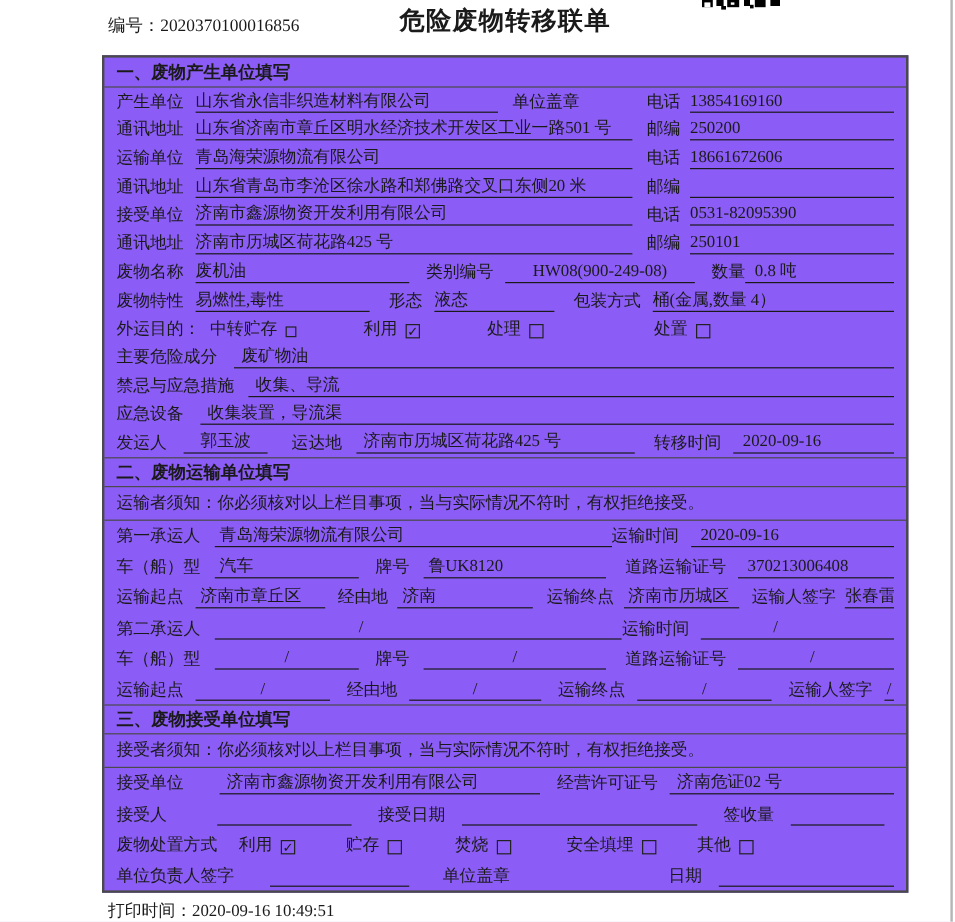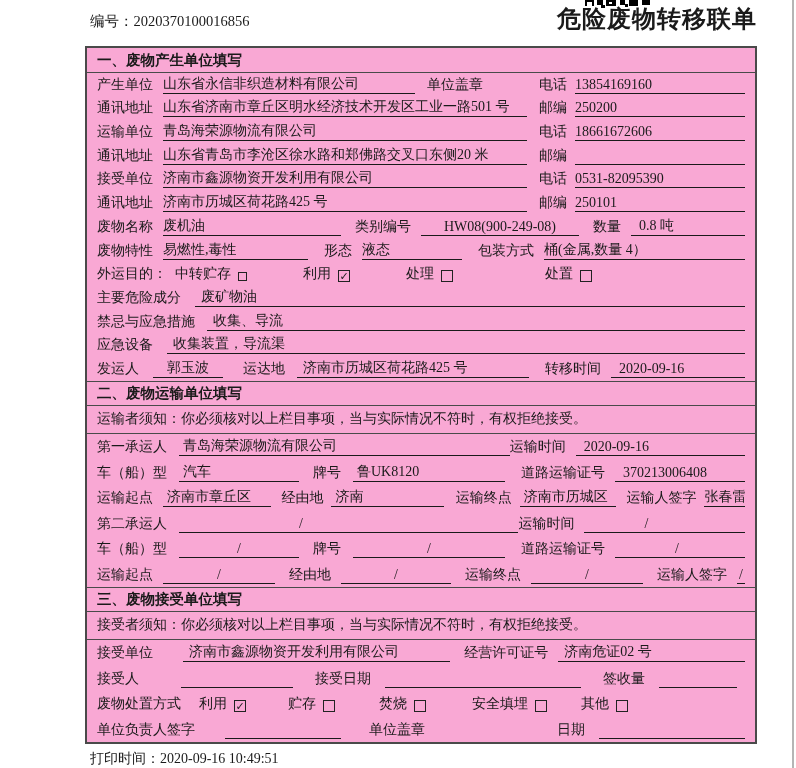--- a/index.html
+++ b/index.html
@@ -3,27 +3,27 @@
 <meta charset="utf-8">
 <style>
   html,body{margin:0;padding:0;background:#ffffff;}
   body{width:796px;height:768px;overflow:hidden;
        font-family:"Liberation Serif","DejaVu Serif",serif;color:#1a1a1a;}
   .page{position:relative;width:796px;height:768px;background:#fff;}
   .page-edge{position:absolute;top:0;bottom:0;right:2px;width:2px;background:#b5b5b5;}
   
   .hdr{position:absolute;top:0;left:0;width:796px;height:46px;}
   .serial{position:absolute;left:90px;top:12px;font-size:14.5px;white-space:nowrap;}
-  .title{position:absolute;left:85px;width:672px;top:3px;text-align:right;
-         font-size:24px;font-weight:700;letter-spacing:1px;
+  .title{position:absolute;left:85px;width:672px;top:3px;text-align:center;
+         font-size:21px;font-weight:700;letter-spacing:1px;
          font-family:"Liberation Sans","DejaVu Sans",sans-serif;}
   .qr{position:absolute;left:585px;top:0;width:65px;height:10px;}
   
   .tbl{position:absolute;left:85px;top:46px;width:672px;box-sizing:border-box;
-       border:2px solid #4a4a4a;background:#f9a8d4;font-size:14px;}
+       border:2px solid #4a4a4a;background:#8b5cf6;font-size:14px;}
   .sec-title{height:25px;box-sizing:border-box;display:flex;align-items:center;
        padding:0 10px;font-weight:700;font-size:14.5px;border-bottom:1.5px solid #4a4a4a;
        font-family:"Liberation Sans","DejaVu Sans",sans-serif;}
   .sec-top{border-top:1.5px solid #4a4a4a;}
   .notice{height:28px;box-sizing:border-box;display:flex;align-items:center;
        padding:0 10px;border-bottom:1.5px solid #4a4a4a;}
   .r{display:flex;align-items:flex-end;height:23.7px;box-sizing:border-box;
      padding:0 10px 3px 10px;white-space:nowrap;}
   .r2{height:25.5px;}
   .lab{flex:none;}
@@ -107,21 +107,21 @@
       <span class="u grow" style="margin-left:10px;margin-right:12px;">济南市历城区荷花路425 号</span>
       <span class="lab" style="margin-right:8px;">邮编</span>
       <span class="u" style="width:170px;">250101</span>
     </div>
 
     <div class="r">
       <span class="lab">废物名称</span>
       <span class="u" style="width:178px;margin-left:10px;">废机油</span>
       <span class="lab" style="margin-left:14px;margin-right:10px;">类别编号</span>
       <span class="u ctr" style="width:158px;">HW08(900-249-08)</span>
-      <span class="lab" style="margin-left:14px;margin-right:10px;">数量</span>
+      <span class="lab" style="margin-left:14px;">数量</span>
       <span class="u grow" style="padding-left:8px;">0.8 吨</span>
     </div>
 
     <div class="r">
       <span class="lab">废物特性</span>
       <span class="u" style="width:145px;margin-left:10px;">易燃性,毒性</span>
       <span class="lab" style="margin-left:16px;margin-right:10px;">形态</span>
       <span class="u" style="width:100px;">液态</span>
       <span class="lab" style="margin-left:16px;margin-right:10px;">包装方式</span>
       <span class="u grow">桶(金属,数量 4）</span>

